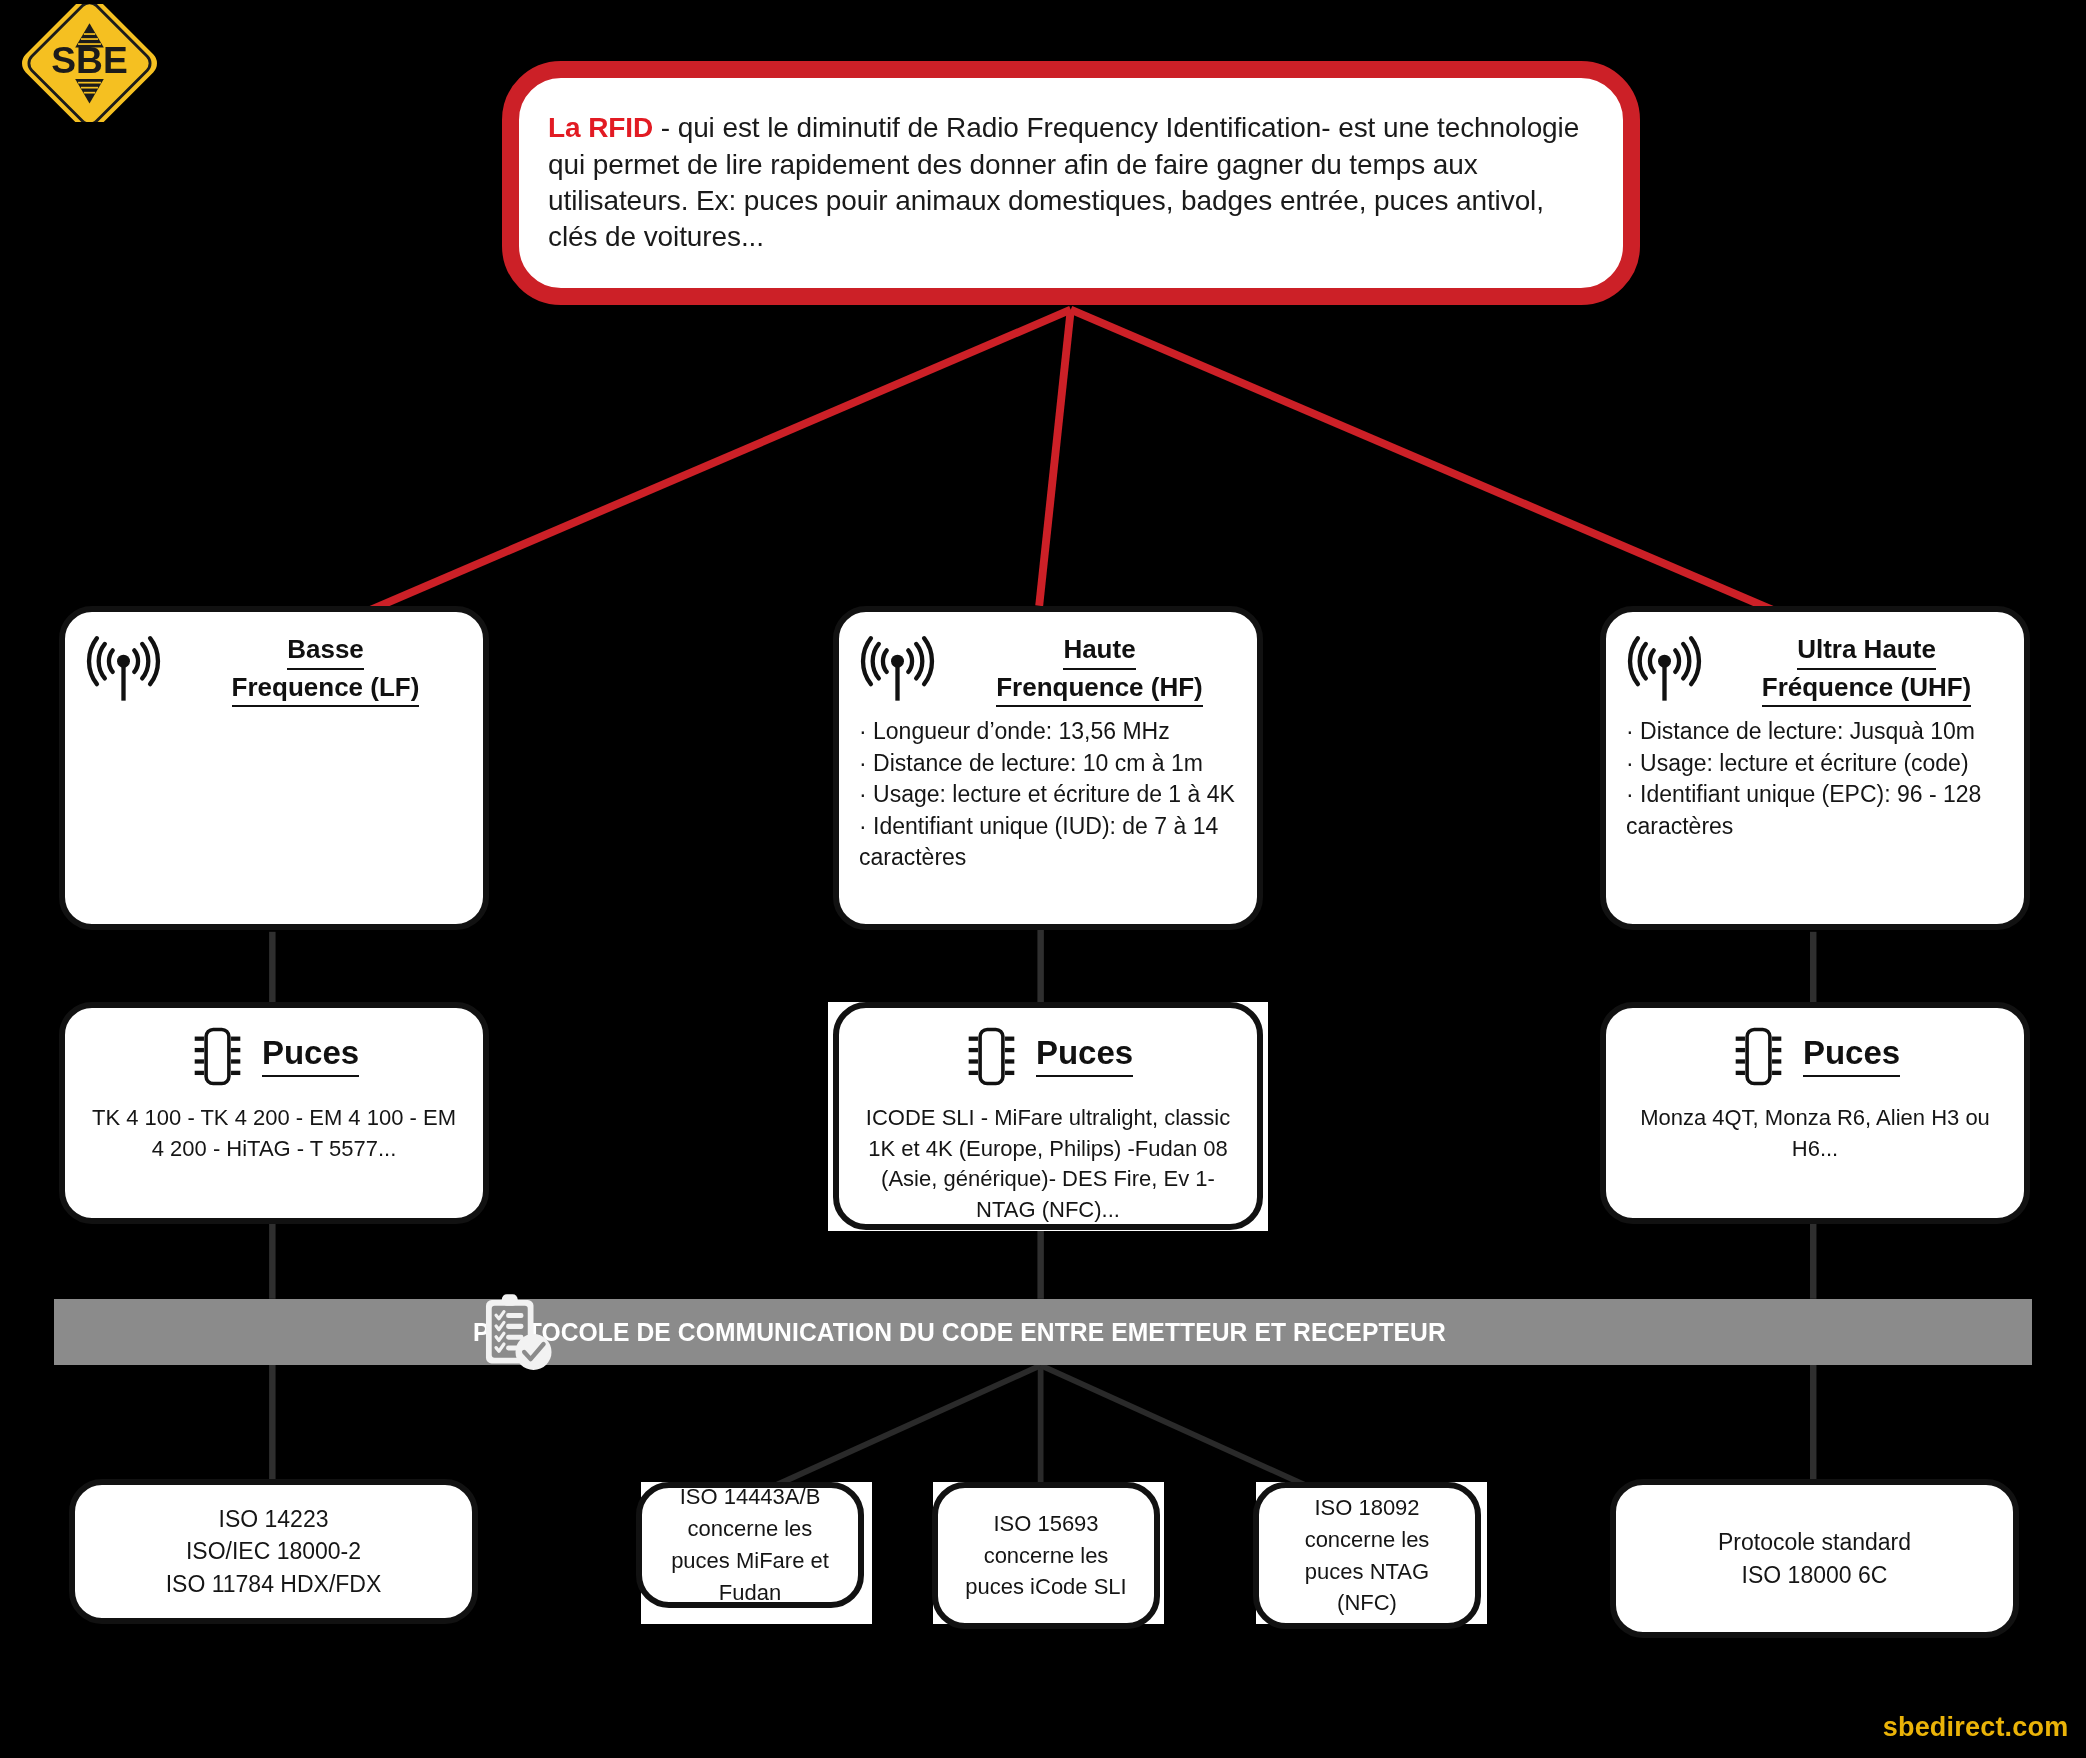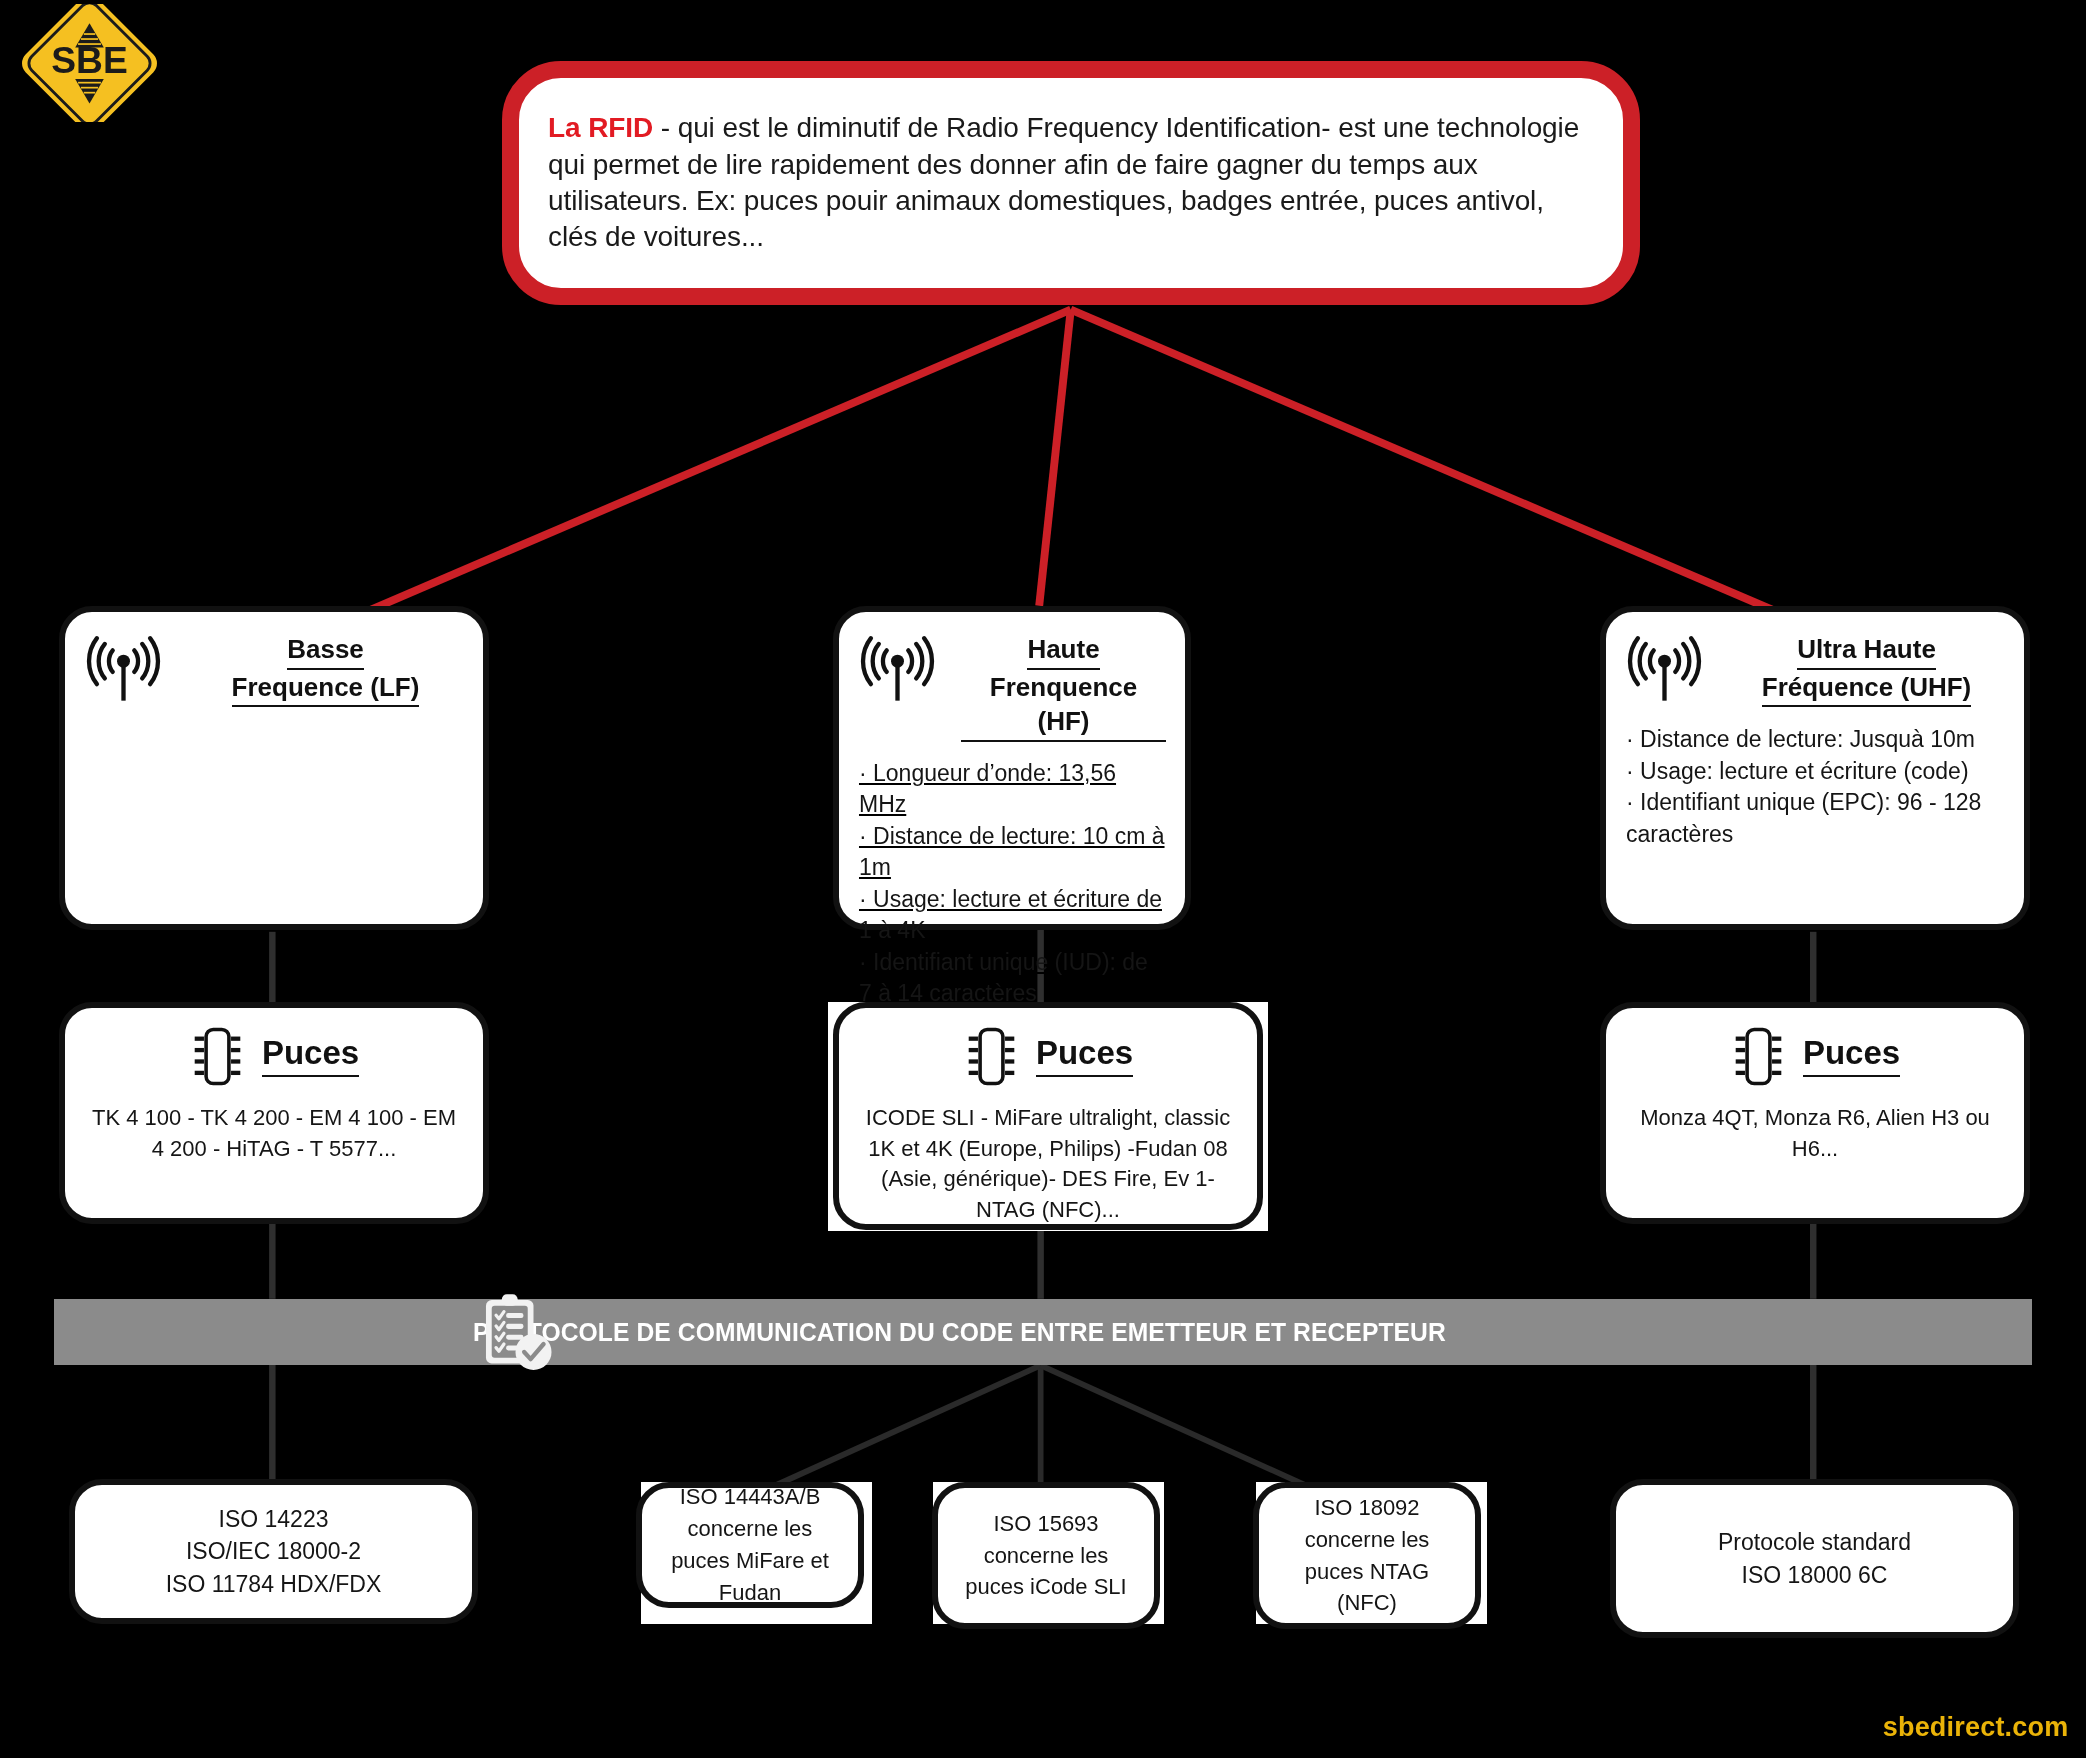--- a/index.html
+++ b/index.html
@@ -57,21 +57,21 @@
   }
   .hero-text .accent{ color:#e21b23; font-weight:bold; }
 
   
   .freqcard{ padding:18.6px 18.6px 0 18.6px; }
   .freq-head{
     display:flex;
     align-items:flex-start;
     justify-content:flex-start;
     gap:24px;
-    margin-bottom:16px;
+    margin-bottom:8px;
   }
   .ant-icon{ flex:0 0 auto; width:79px; height:75px; margin-top:2.9px;}
   .ant-icon svg{ display:block; width:100%; height:100%; }
   .freq-title{
     font-weight:bold;
     font-size:26px;
     line-height:1.34;
     color:#111;
     text-align:center;
     flex:1 1 auto;
@@ -252,21 +252,21 @@
           <rect x="52" y="42" width="6" height="52" fill="#111"></rect>
         </svg>
       </div>
       <div class="freq-title">
         <span>Basse </span><br>
         <span>Frequence (LF) </span>
       </div>
     </div>
   </div>
 
-  <div class="card freqcard" style="left:833px; top:606px; width:358px; height:324px;text-decoration:underline;">
+  <div class="card freqcard" style="left:833px; top:606px; width:430px; height:324px;">
     <div class="freq-head">
       <div class="ant-icon">
         <svg viewBox="0 0 110 104" aria-hidden="true">
           <g fill="none" stroke="#111" stroke-width="6" stroke-linecap="round">
             <path d="M40 24 a24 24 0 0 0 0 30"></path>
             <path d="M70 24 a24 24 0 0 1 0 30"></path>
             <path d="M29 15 a38 38 0 0 0 0 48"></path>
             <path d="M81 15 a38 38 0 0 1 0 48"></path>
             <path d="M18 7 a52 52 0 0 0 0 64"></path>
             <path d="M92 7 a52 52 0 0 1 0 64"></path>

